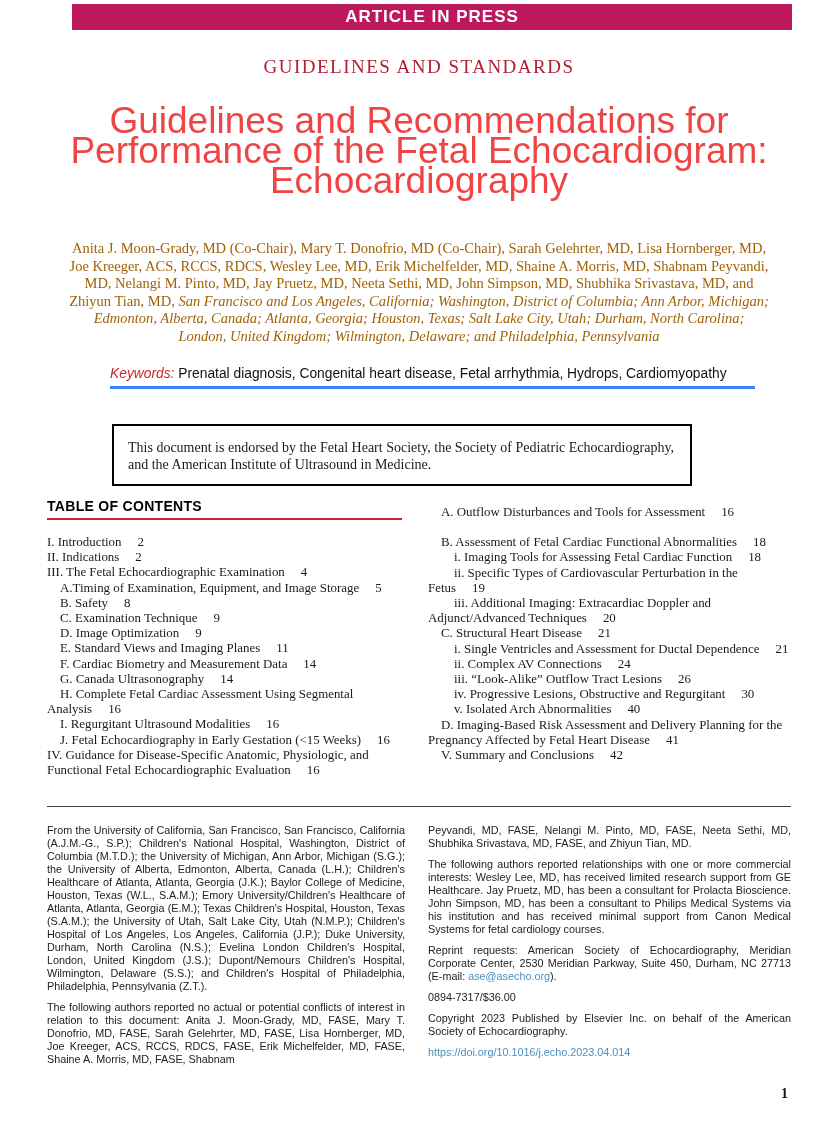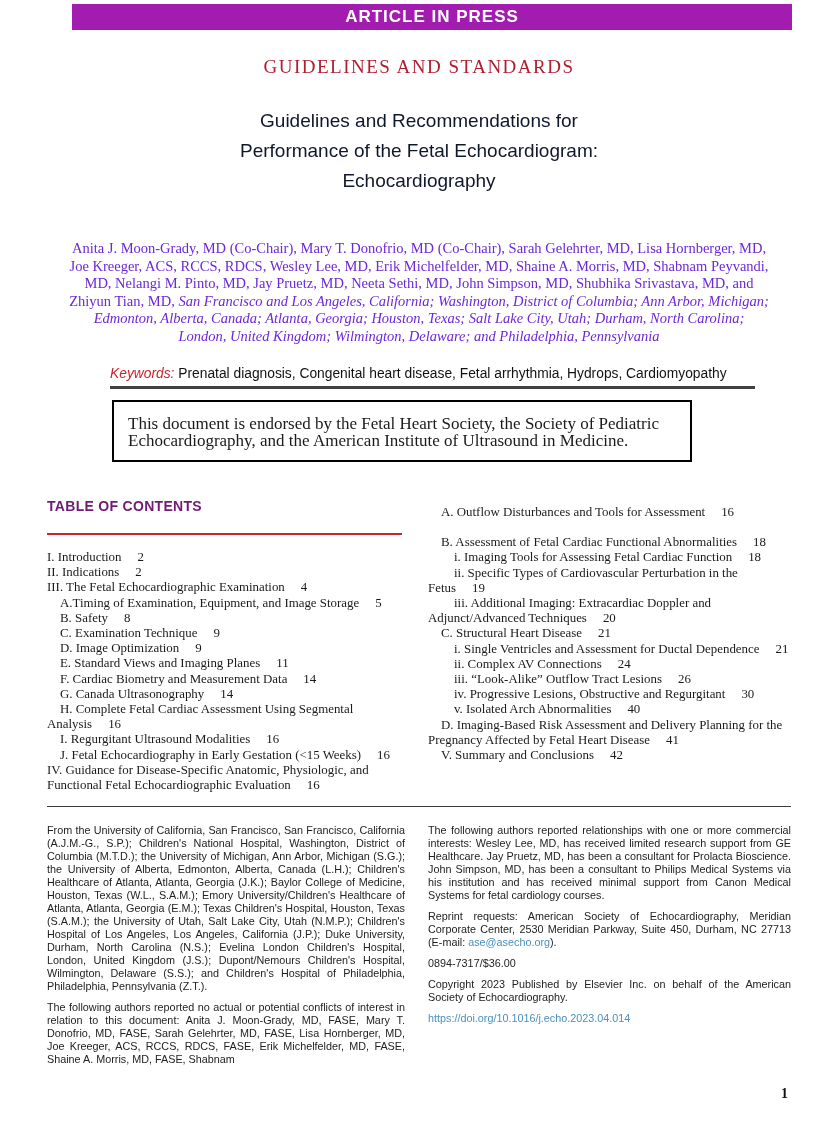--- a/index.html
+++ b/index.html
@@ -1,49 +1,49 @@
 <!DOCTYPE html>
 <html><head>
 <meta charset="utf-8">
 <style>
   html,body{margin:0;padding:0;background:#ffffff;}
   .page{position:relative;width:838px;height:1122px;background:#ffffff;overflow:hidden;
         font-family:"Liberation Serif",serif;color:#1a1a1a;}
 
-  .press-banner{position:absolute;top:4px;left:72px;width:720px;height:26px;background:#a21caf;
+  .press-banner{position:absolute;top:4px;left:72px;width:720px;height:26px;background:#be185d;
                 text-align:center;}
   .press-banner span{color:#ffffff;font-family:"Liberation Sans",sans-serif;font-weight:bold;
                      font-size:17px;line-height:26px;letter-spacing:1px;}
 
   .section-heading{position:absolute;top:56px;left:0;width:100%;text-align:center;
                    color:#b01e32;font-size:19px;letter-spacing:1.5px;}
 
   .title{position:absolute;top:106px;left:0;width:100%;text-align:center;margin:0;
-         font-family:"Liberation Sans",sans-serif;font-weight:400;font-size:19px;
-         line-height:30px;color:#0f172a;}
+         font-family:"Liberation Sans",sans-serif;font-weight:400;font-size:37px;
+         line-height:30px;color:#ef4444;}
 
   .authors{position:absolute;top:240px;left:69px;width:700px;margin:0;text-align:center;
-           font-size:14.5px;line-height:17.5px;color:#6d28d9;}
+           font-size:14.5px;line-height:17.5px;color:#a16207;}
   .authors em{font-style:italic;}
 
   .keywords{position:absolute;top:366px;left:110px;width:645px;
             font-family:"Liberation Sans",sans-serif;font-size:13.8px;color:#111;
-            border-bottom:3px solid #404040;padding-bottom:5px;}
+            border-bottom:3px solid #3b82f6;padding-bottom:5px;}
   .kw-label{color:#c9252c;font-style:italic;}
 
-  .endorse-box{position:absolute;top:400px;left:112px;width:580px;box-sizing:border-box;
-               border:2px solid #000;padding:13px 14px 11px;font-size:17px;line-height:17px;}
+  .endorse-box{position:absolute;top:424px;left:112px;width:580px;box-sizing:border-box;
+               border:2px solid #000;padding:13px 14px 11px;font-size:14px;line-height:17px;}
   .endorse-box p{margin:0;}
 
   .toc{position:absolute;top:498px;left:47px;width:744px;height:300px;}
   .toc-left{position:absolute;left:0;top:0;width:358px;}
   .toc-right{position:absolute;left:381px;top:7px;width:363px;}
   .toc-heading{font-family:"Liberation Sans",sans-serif;font-weight:bold;font-size:14px;
-               color:#701a75;letter-spacing:0.3px;border-bottom:2.5px solid #c9252c;
-               padding-bottom:19px;width:355px;}
+               color:#000000;letter-spacing:0.3px;border-bottom:2.5px solid #c9252c;
+               padding-bottom:4px;width:355px;}
   #toc-left-list{margin-top:15px;}
   .toc-entry{font-size:12.9px;line-height:15.2px;color:#1a1a1a;}
   .toc-entry.indent-1{text-indent:13px;}
   .toc-entry.indent-2{text-indent:26px;}
   .pg{margin-left:16px;margin-top:15px;}
   .toc-spacer{height:15px;}
 
   .footwrap{position:absolute;top:806px;left:47px;width:744px;border-top:1px solid #3c3c3c;
             padding-top:29px;}
   .fn-col{position:absolute;top:17px;width:358px;font-family:"Liberation Sans",sans-serif;
@@ -121,20 +121,21 @@
         <div class="toc-entry indent-1"><span>V. Summary and Conclusions</span><span class="pg">42</span></div>
       </div>
   </div>
 
   <div class="footwrap">
     <div class="fn-col fn-left" id="fn-left">
         <p>From the University of California, San Francisco, San Francisco, California (A.J.M.-G., S.P.); Children's National Hospital, Washington, District of Columbia (M.T.D.); the University of Michigan, Ann Arbor, Michigan (S.G.); the University of Alberta, Edmonton, Alberta, Canada (L.H.); Children's Healthcare of Atlanta, Atlanta, Georgia (J.K.); Baylor College of Medicine, Houston, Texas (W.L., S.A.M.); Emory University/Children's Healthcare of Atlanta, Atlanta, Georgia (E.M.); Texas Children's Hospital, Houston, Texas (S.A.M.); the University of Utah, Salt Lake City, Utah (N.M.P.); Children's Hospital of Los Angeles, Los Angeles, California (J.P.); Duke University, Durham, North Carolina (N.S.); Evelina London Children's Hospital, London, United Kingdom (J.S.); Dupont/Nemours Children's Hospital, Wilmington, Delaware (S.S.); and Children's Hospital of Philadelphia, Philadelphia, Pennsylvania (Z.T.).</p>
         <p>The following authors reported no actual or potential conflicts of interest in relation to this document: Anita J. Moon-Grady, MD, FASE, Mary T. Donofrio, MD, FASE, Sarah Gelehrter, MD, FASE, Lisa Hornberger, MD, Joe Kreeger, ACS, RCCS, RDCS, FASE, Erik Michelfelder, MD, FASE, Shaine A. Morris, MD, FASE, Shabnam</p>
       </div>
     <div class="fn-col fn-right">
+      <p>Peyvandi, MD, FASE, Nelangi M. Pinto, MD, FASE, Neeta Sethi, MD, Shubhika Srivastava, MD, FASE, and Zhiyun Tian, MD.</p>
       <p>The following authors reported relationships with one or more commercial interests: Wesley Lee, MD, has received limited research support from GE Healthcare. Jay Pruetz, MD, has been a consultant for Prolacta Bioscience. John Simpson, MD, has been a consultant to Philips Medical Systems via his institution and has received minimal support from Canon Medical Systems for fetal cardiology courses.</p>
       <p><span>Reprint requests: American Society of Echocardiography, Meridian Corporate Center, 2530 Meridian Parkway, Suite 450, Durham, NC 27713 (E-mail: </span><a class="link">ase@asecho.org</a><span>).</span></p>
       <p>0894-7317/$36.00</p>
       <p>Copyright 2023 Published by Elsevier Inc. on behalf of the American Society of Echocardiography.</p>
       <p><a class="link">https://doi.org/10.1016/j.echo.2023.04.014</a></p>
     </div>
   </div>
 
   <div class="page-num">1</div>
 

